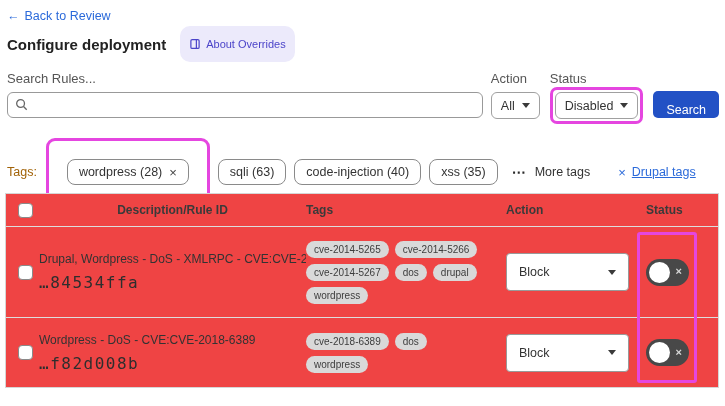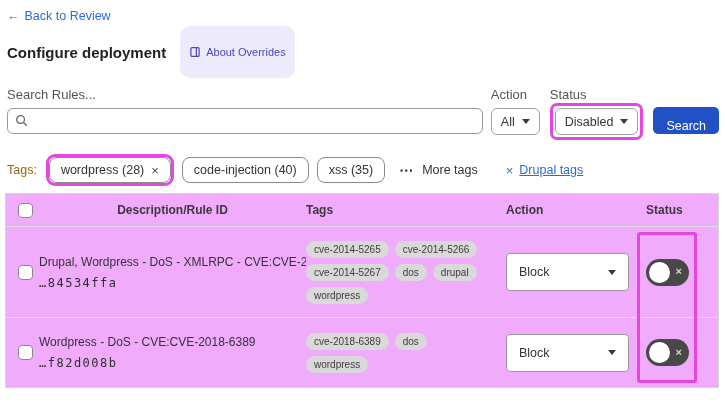--- a/index.html
+++ b/index.html
@@ -4,21 +4,21 @@
 <style>
   * { box-sizing: border-box; margin: 0; padding: 0; }
   html,body { width:725px; height:406px; }
   body { font-family:"Liberation Sans", sans-serif; background:#fff; color:#333; }
   .page { position:relative; width:725px; height:406px; background:#fff; padding:6px 6px 0 7px; overflow:hidden; }
 
   
   .back-link { display:inline-flex; align-items:center; gap:5px; color:#2b6ada; font-size:12.5px; text-decoration:none; cursor:pointer; }
   .title-row { display:flex; align-items:center; margin-top:2px; gap:14px; }
   .page-title { font-size:15px; font-weight:700; color:#222; }
-  .badge { display:inline-flex; align-items:center; gap:5px; background:#eceafb; color:#4b44c9; font-size:11px; padding:20px 9px; border-radius:10px; cursor:pointer; }
+  .badge { display:inline-flex; align-items:center; gap:5px; background:#eceafb; color:#4b44c9; font-size:11px; padding:12px 9px; border-radius:10px; cursor:pointer; }
 
   
   .filter-row { display:flex; align-items:flex-start; margin-top:9px; }
   .search-col { flex:1; margin-right:8px; }
   .field-label { display:block; font-size:13px; color:#555; margin-bottom:6px; }
   .search-box { position:relative; height:26px; }
   .search-box input { width:100%; height:26px; border:1px solid #999; border-radius:6px; padding:0 8px 0 26px; font-size:12.5px; font-family:"Liberation Sans",sans-serif; color:#333; outline:none; }
   .search-icon { position:absolute; left:8px; top:6px; width:13px; height:13px; }
   .dd { display:inline-flex; align-items:center; justify-content:space-between; gap:7px; height:27px; border:1px solid #a0a0a0; border-radius:6px; background:#fff; padding:0 9px; font-size:12.5px; color:#333; cursor:pointer; white-space:nowrap; }
   .caret { width:0; height:0; border-left:4px solid transparent; border-right:4px solid transparent; border-top:5px solid #3a3a3a; }
@@ -26,45 +26,45 @@
   .field-status .field-label { margin-bottom:1px; }
   .hl-wrap { border:3px solid #e546e0; border-radius:7px; padding:2px; background:#fff; }
   .search-btn { margin-top:20px; height:27px; padding:12px 13px; background:#2251c5; color:#fff; border:none; border-radius:5px; font-size:12.5px; font-family:"Liberation Sans",sans-serif; cursor:pointer; }
 
   
   .tags-row { display:flex; align-items:center; margin-top:14px; }
   .tags-label { font-size:12.5px; color:#a16207; margin-right:9px; }
   .chip { display:inline-flex; align-items:center; gap:7px; height:26px; padding:0 11px; background:#fff; border:1px solid #8a8a8a; border-radius:8px; font-size:12.5px; color:#333; cursor:pointer; white-space:nowrap; font-family:"Liberation Sans",sans-serif; }
   .chip + .chip { margin-left:8px; }
   .chip-x { font-size:13px; color:#444; line-height:1; cursor:pointer; }
-  .chip-hl { border:3px solid #e546e0; border-radius:9px; padding:0; margin-right:8px; }
+  .chip-hl { border:3px solid #e546e0; border-radius:9px; padding:18px; margin-right:8px; }
   .more-tags { display:inline-flex; align-items:center; gap:8px; margin-left:14px; font-size:12.5px; color:#333; cursor:pointer; }
   .more-dots { font-weight:700; font-size:14px; color:#2a2a2a; letter-spacing:1px; }
   .clear-tags { display:inline-flex; align-items:center; gap:6px; margin-left:28px; cursor:pointer; }
   .clear-x { color:#2b6ada; font-size:13px; }
   .clear-label { color:#2b6ada; font-size:12.5px; text-decoration:underline; }
 
   
-  .rules-table { position:absolute; left:5px; top:193px; width:714px; border:1px solid #d6d6d6; background:#f0abfc; }
+  .rules-table { position:absolute; left:5px; top:193px; width:714px; border:1px solid #d6d6d6; background:#ef4444; }
   .t-row { display:flex; }
   .t-head { height:32px; align-items:center; }
   .t-body-row { border-top:1px solid #ddd; }
   .row-1 { height:91px; }
   .row-2 { height:70px; }
   .col-cb { width:33px; padding-left:12px; display:flex; align-items:center; }
   .t-head .col-cb { align-items:center; }
   .col-desc { width:267px; display:flex; flex-direction:column; justify-content:center; gap:7px; overflow:hidden; }
   .col-tags { width:200px; display:flex; flex-wrap:wrap; align-content:center; gap:6px 6px; padding-right:14px; }
   .col-action { width:140px; display:flex; align-items:center; }
   .col-status { flex:1; display:flex; align-items:center; }
   .t-head .col-desc, .t-head .col-tags, .t-head .col-action, .t-head .col-status { display:flex; flex-direction:row; align-items:center; }
   .th { font-size:12px; font-weight:700; color:#3a3a3a; }
   .checkbox { width:15px; height:15px; border:1.5px solid #8a8a8a; border-radius:4px; background:#fff; cursor:pointer; }
   .desc-text { font-size:12px; color:#333; white-space:nowrap; overflow:hidden; }
-  .rule-id { font-family:"DejaVu Sans Mono", monospace; font-size:12px; letter-spacing:1.5px; color:#2e2e2e; }
+  .rule-id { font-family:"DejaVu Sans Mono", monospace; font-size:16px; letter-spacing:1.5px; color:#2e2e2e; }
   .pill { display:inline-block; background:#d9d9d9; color:#3d3d3d; font-size:10px; padding:3px 8px; border-radius:9px; white-space:nowrap; }
   .action-dd { width:123px; height:38px; border:1px solid #999; border-radius:4px; background:#fff; display:flex; align-items:center; justify-content:space-between; padding:0 12px; font-size:12.5px; color:#333; cursor:pointer; }
   .toggle { position:relative; width:43px; height:27px; background:#484848; border-radius:14px; cursor:pointer; }
   .toggle .knob { position:absolute; left:3px; top:3px; width:21px; height:21px; background:#fff; border-radius:50%; }
   .toggle .tx { position:absolute; right:7px; top:50%; transform:translateY(-54%); color:#d9d9d9; font-size:11px; font-weight:700; line-height:1; }
 
   
   .toggle-hl { position:absolute; left:637px; top:232px; width:60px; height:151px; border:3px solid #e546e0; border-radius:3px; pointer-events:none; z-index:5; }
 </style>
 </head>
@@ -125,20 +125,23 @@
     <span class="tags-label">Tags:</span>
 
     <span class="chip-hl">
       <button class="chip">
         <span>wordpress (28)</span>
         <span class="chip-x">×</span>
       </button>
     </span>
 
     <button class="chip">
+      <span>sqli (63)</span>
+    </button>
+    <button class="chip">
       <span>code-injection (40)</span>
     </button>
     <button class="chip">
       <span>xss (35)</span>
     </button>
 
     <span class="more-tags">
       <span class="more-dots">⋯</span>
       <span>More tags</span>
     </span>

